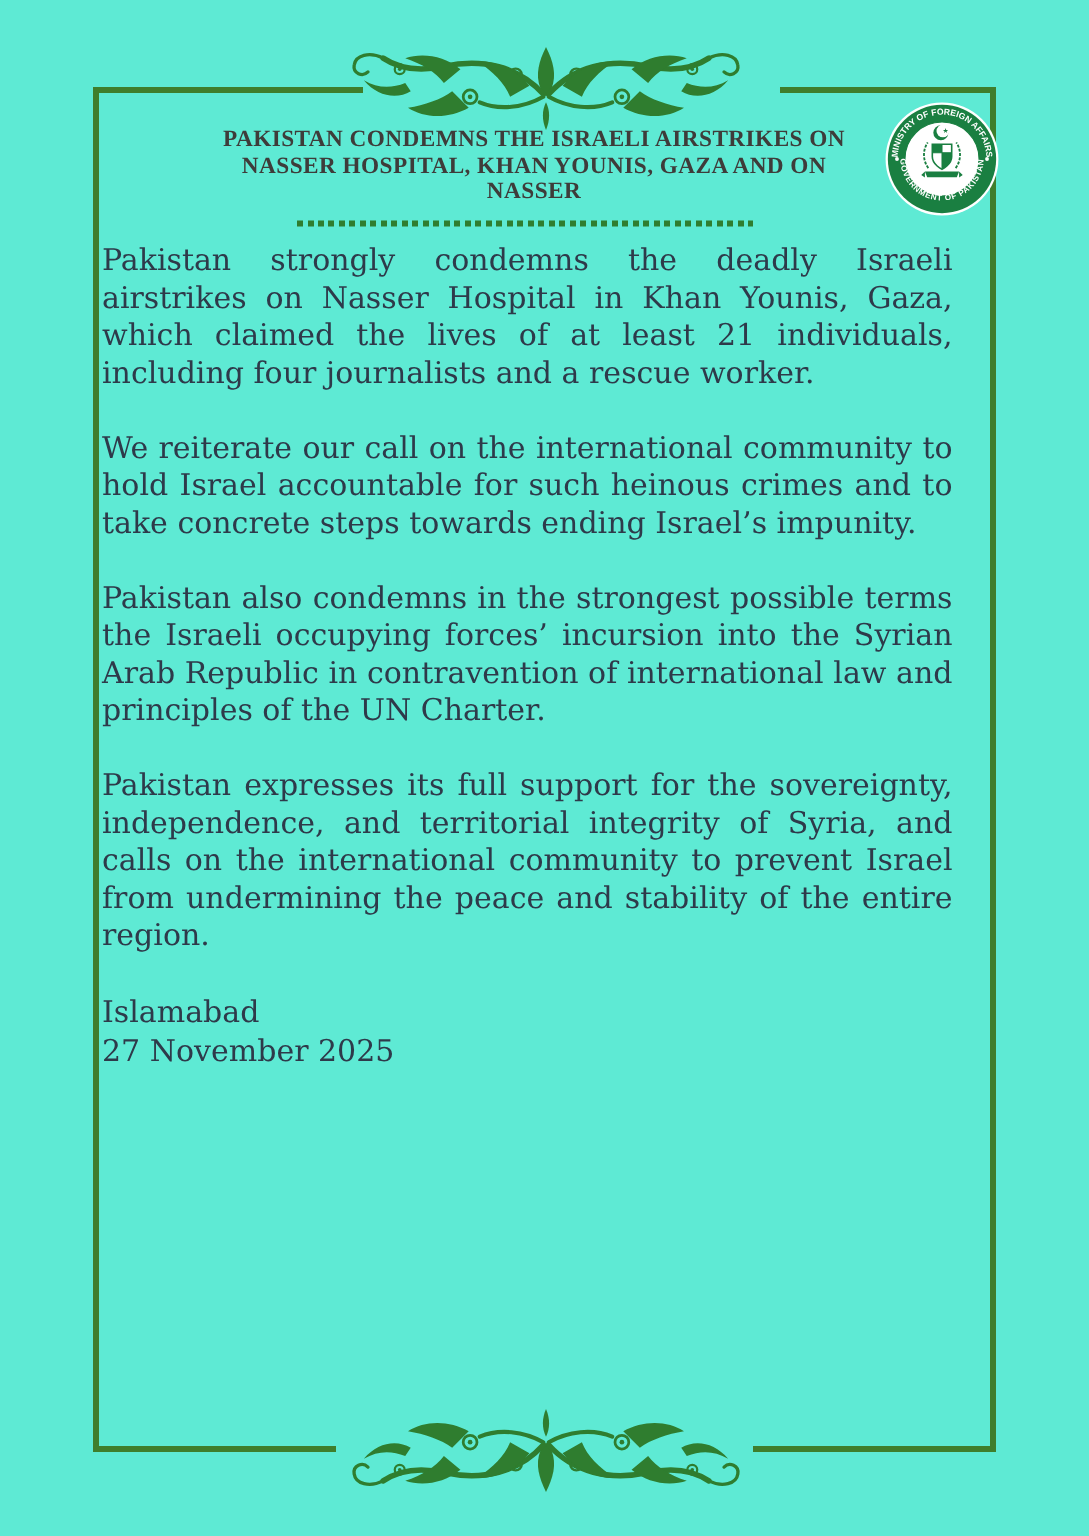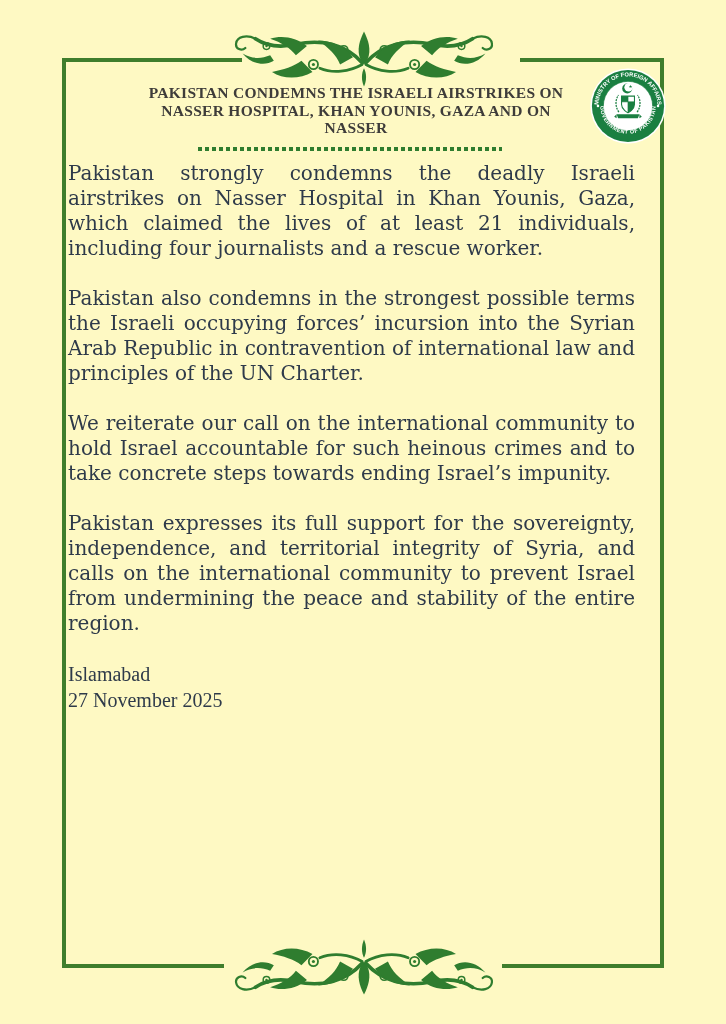--- a/index.html
+++ b/index.html
@@ -1,21 +1,21 @@
 <!DOCTYPE html>
 <html style="--frame-green: #3f7e2c; --ornament-green: #2f7d2f; --seal-green: #1a7f41; --title-color: #3e3c3a; --body-color: #2e3a4a;"><head>
 <meta charset="utf-8">
 <style>
   html, body { margin: 0; padding: 0; background: #ffffff; }
   .page {
     position: relative;
     width: 726px;
     height: 1024px;
     margin: 0 auto;
-    background: #fef9c3;
+    background: #5eead4;
     overflow: hidden;
     font-family: "DejaVu Serif", serif;
   }
 
   
   .frame-seg {
     position: absolute;
     background: var(--frame-green, #3f7e2c);
   }
   .fr-left   { left: 62px;  top: 58px;  width: 4px;   height: 910px; }
@@ -72,21 +72,21 @@
     left: 68px; top: 161px; width: 567px;
     color: var(--body-color, #2e3a4a);
     font-size: 20px;
     line-height: 25px;
   }
   .content p {
     margin: 0 0 25px 0;
     text-align: justify;
     text-justify: inter-word;
   }
-  .dateline { line-height: 26px; font-family: Liberation Serif, serif; }
+  .dateline { line-height: 26px; }
   .dateline div { white-space: nowrap; }
 </style>
 </head>
 <body>
 
 <svg width="0" height="0" style="position:absolute" aria-hidden="true">
   <defs>
     <symbol id="flourish" viewBox="0 0 300 64">
       <g fill="currentColor" stroke="none">
         <path d="M150,2 C145,12 142,22 146,32 L150,38 L154,32 C158,22 155,12 150,2 Z"></path>
@@ -164,22 +164,22 @@
       <path d="M62,58 C67,51 67,42 62.5,35.5" fill="none" stroke="currentColor" stroke-width="1.6" stroke-dasharray="2.6 1.2"></path>
       <path d="M35,61 L65,61 L63,66 L37,66 Z" fill="currentColor"></path>
       <path d="M35,61 l-3.2,3 l3.2,2.2 Z M65,61 l3.2,3 l-3.2,2.2 Z" fill="currentColor"></path>
     </g>
   </svg>
 
   <div class="dotted"></div>
 
   <div class="content">
     <p>Pakistan strongly condemns the deadly Israeli airstrikes on Nasser Hospital in Khan Younis, Gaza, which claimed the lives of at least 21 individuals, including four journalists and a rescue worker.</p>
+    <p>We reiterate our call on the international community to hold Israel accountable for such heinous crimes and to take concrete steps towards ending Israel’s impunity.</p>
     <p>Pakistan also condemns in the strongest possible terms the Israeli occupying forces’ incursion into the Syrian Arab Republic in contravention of international law and principles of the UN Charter.</p>
-    <p>We reiterate our call on the international community to hold Israel accountable for such heinous crimes and to take concrete steps towards ending Israel’s impunity.</p>
     <p>Pakistan expresses its full support for the sovereignty, independence, and territorial integrity of Syria, and calls on the international community to prevent Israel from undermining the peace and stability of the entire region.</p>
     <div class="dateline">
       <div>Islamabad</div>
       <div>27 November 2025</div>
     </div>
   </div>
 
   <svg class="ornament ornament-bottom" viewBox="0 0 300 64">
     <use href="#flourish"></use>
   </svg>

